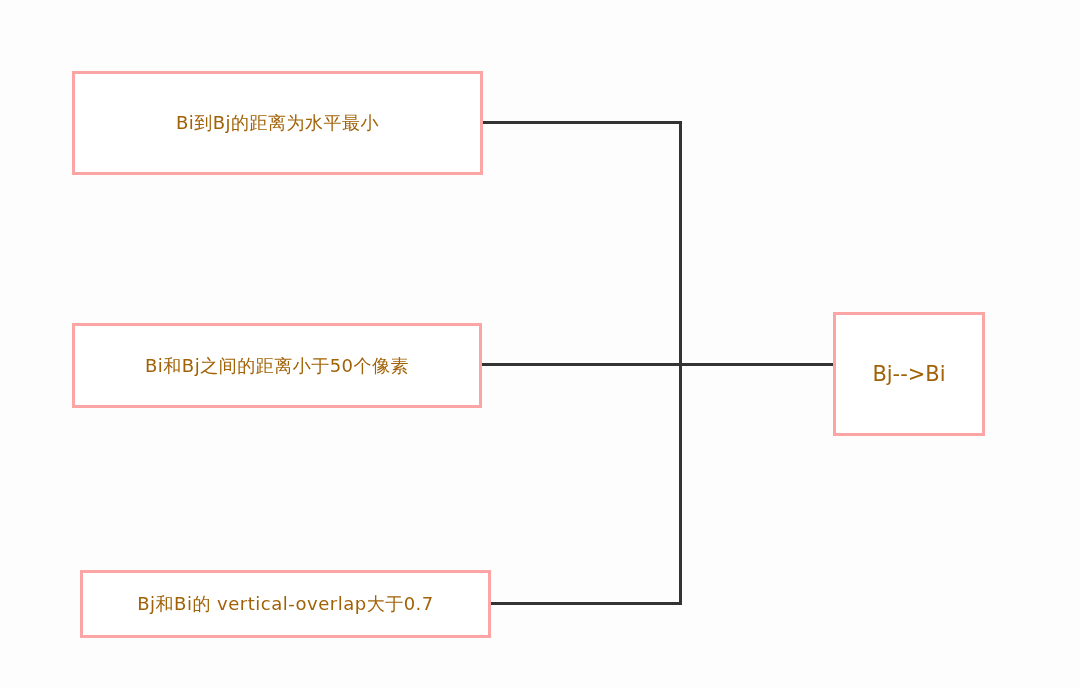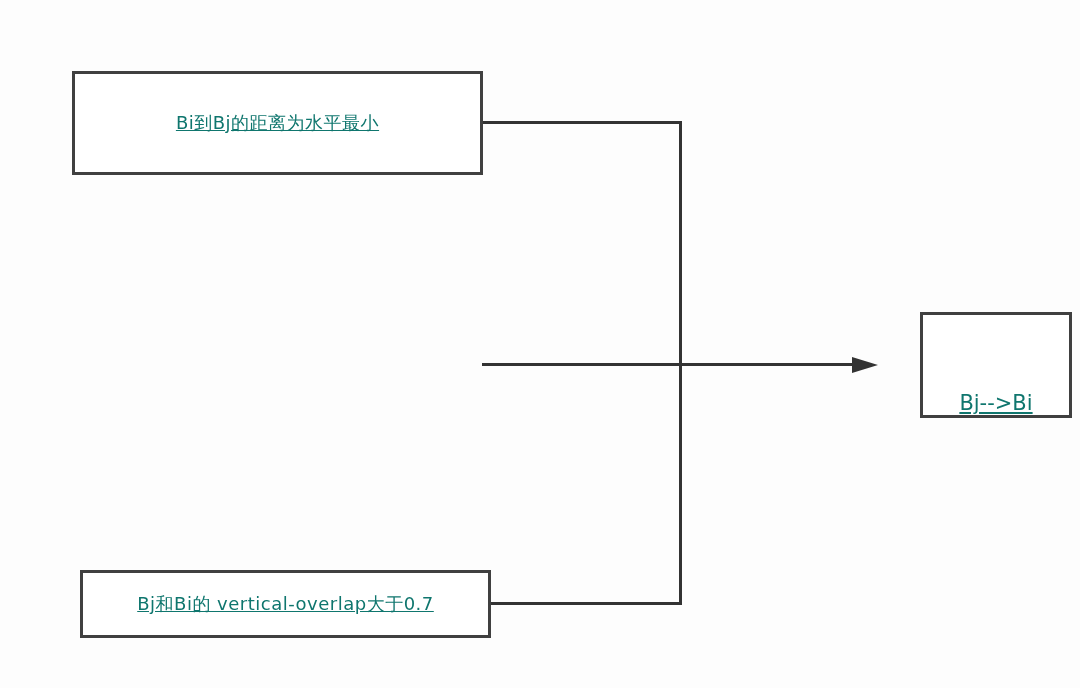--- a/index.html
+++ b/index.html
@@ -15,36 +15,35 @@
     overflow: hidden;
   }
   .canvas {
     position: absolute;
     left: 0; top: 0;
     width: 1080px;
     height: 688px;
   }
   .node {
     position: absolute;
-    border: 3px solid #404040;
+    border: 3px solid #fca5a5;
     background: #ffffff;
     display: flex;
     align-items: center;
     justify-content: center;
-    color: #0f766e;
+    color: #a16207;
     font-size: 18px;
     box-sizing: border-box;
     text-align: center;
     letter-spacing: 0.5px;
-    text-decoration: underline;
   }
   #node-cond1 { left: 72px;  top: 71px;  width: 411px; height: 104px; }
   #node-cond2 { left: 72px;  top: 323px; width: 410px; height: 85px;  }
   #node-cond3 { left: 80px;  top: 570px; width: 411px; height: 68px;  }
-  #node-result { left: 920px; top: 312px; width: 152px; height: 106px; font-size: 21px; letter-spacing: 0; align-items: flex-end; }
+  #node-result { left: 833px; top: 312px; width: 152px; height: 124px; font-size: 21px; letter-spacing: 0; }
   .line {
     position: absolute;
     background: #333333;
   }
   .h-line { height: 3px; }
   .v-line { width: 3px; }
   #conn-top      { left: 483px; top: 121px; width: 199px; }
   #conn-vertical { left: 679px; top: 121px; height: 484px; }
   #conn-bottom   { left: 483px; top: 602px; width: 199px; }
   #conn-arrow    { left: 482px; top: 363px; width: 371px; }
@@ -67,20 +66,23 @@
   <div class="line h-line" id="conn-top"></div>
   <div class="line v-line" id="conn-vertical"></div>
   <div class="line h-line" id="conn-bottom"></div>
   <div class="line h-line" id="conn-arrow"></div>
   <div id="arrowhead"></div>
 
   <div class="node" id="node-cond1">
     <span>Bi到Bj的距离为水平最小</span>
   </div>
 
+  <div class="node" id="node-cond2">
+    <span>Bi和Bj之间的距离小于50个像素</span>
+  </div>
 
   <div class="node" id="node-cond3">
     <span>Bj和Bi的 vertical-overlap大于0.7</span>
   </div>
 
   <div class="node" id="node-result">
     <span>Bj--&gt;Bi</span>
   </div>
 
 </div>

